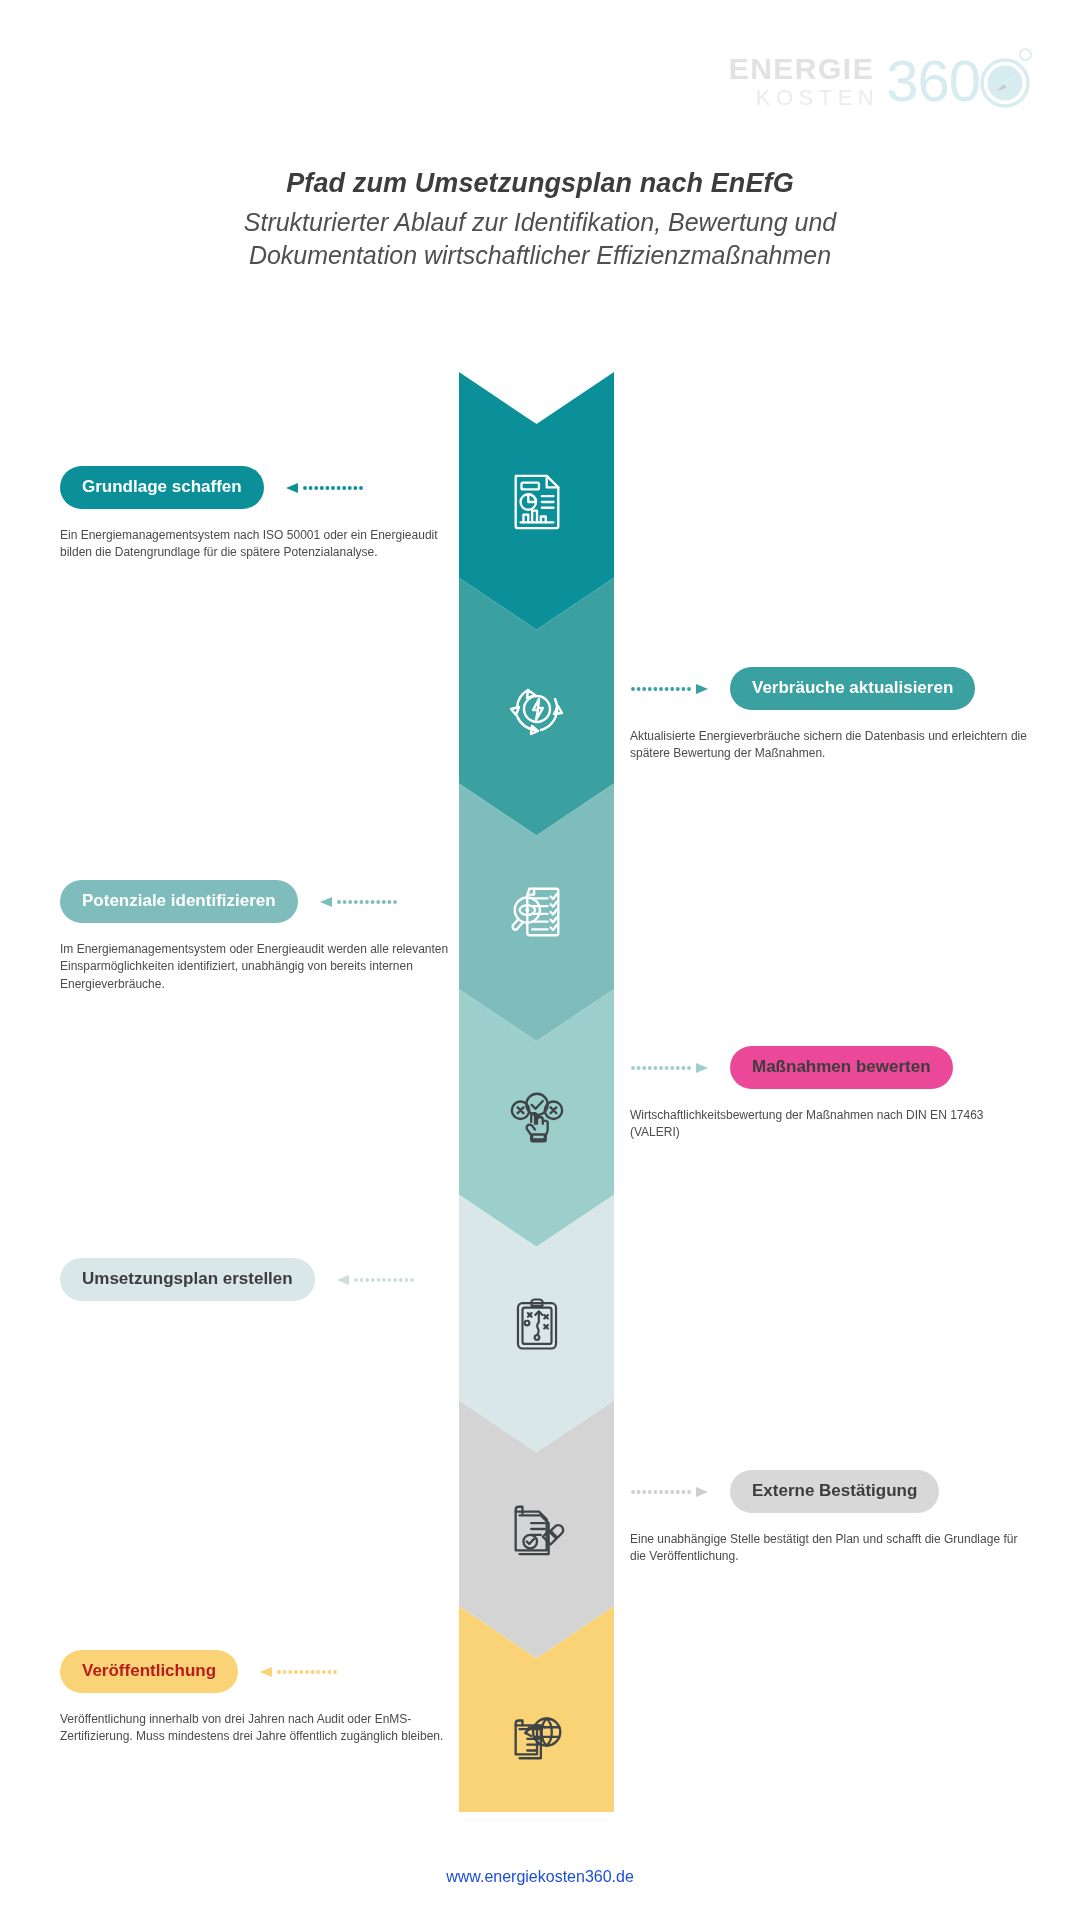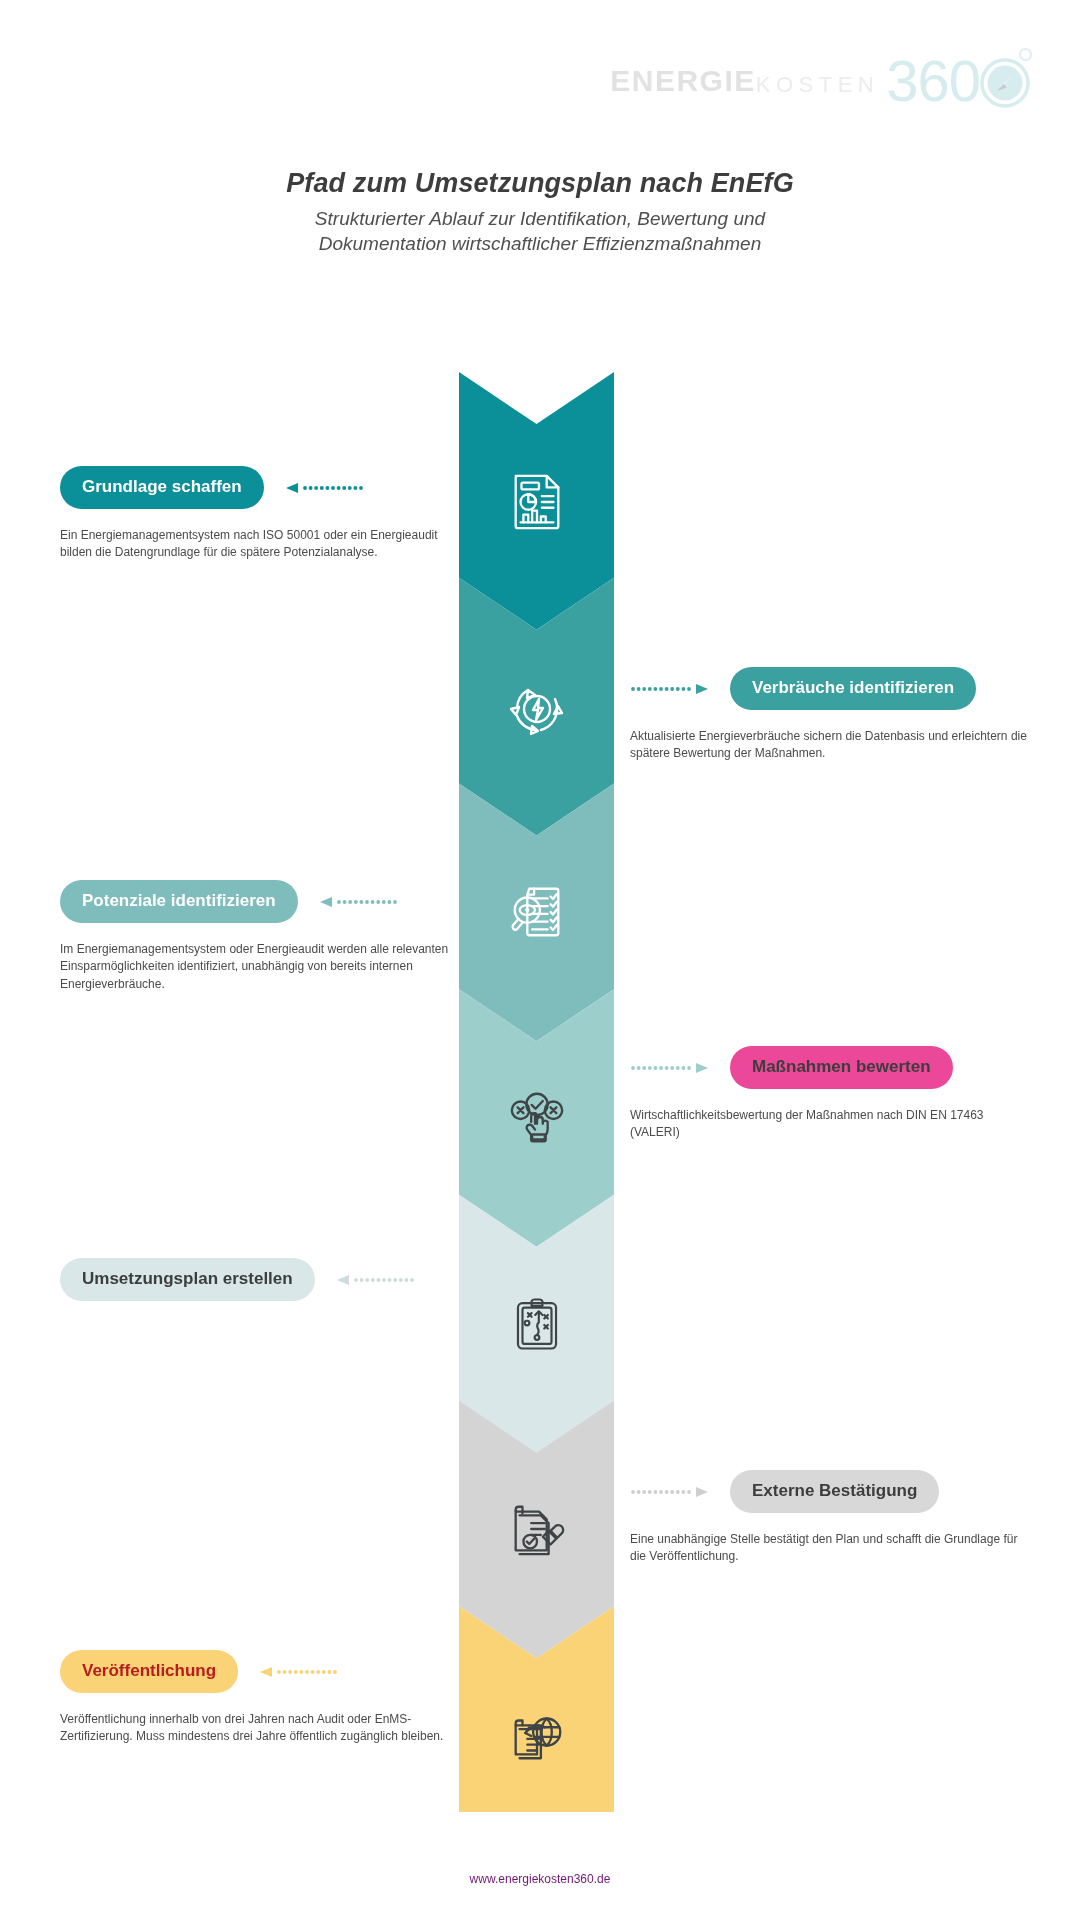--- a/index.html
+++ b/index.html
@@ -11,21 +11,21 @@
     position: relative;
     overflow: hidden;
   }
 
   
   #logo {
     position: absolute;
     top: 52px; right: 48px;
     display: flex; align-items: center; gap: 10px;
   }
-  #logo-words { display: flex; flex-direction: row; align-items: flex-end; line-height: 1; }
+  #logo-words { display: flex; flex-direction: column; align-items: flex-end; line-height: 1; }
   #logo-energie {
     font-size: 30px; font-weight: bold; letter-spacing: 1.5px;
     color: #e2e2e2;
   }
   #logo-kosten {
     font-size: 22px; font-weight: normal; letter-spacing: 5.5px;
     color: #ececec; margin-top: 3px; margin-right: -5px;
   }
   #logo-360 {
     font-size: 58px; font-weight: normal; letter-spacing: -1px;
@@ -44,21 +44,21 @@
   #title-block {
     position: absolute; top: 168px; left: 0; width: 1080px;
     text-align: center;
     font-style: italic;
   }
   #main-title {
     font-size: 27px; font-weight: bold; color: #3d3d3d;
     letter-spacing: 0.1px;
   }
   #subtitle {
-    font-size: 19px; color: #4f4f4f; line-height: 1.32;
+    font-size: 25px; color: #4f4f4f; line-height: 1.32;
     margin-top: 7px;
   }
 
   
   #ribbon {
     position: absolute; left: 459px; top: 372px;
     width: 155px; height: 1440px;
   }
   #ribbon svg { display: block; }
 
@@ -85,21 +85,21 @@
   .step.right .connector { margin-right: 22px; }
 
   .desc {
     margin-top: 18px;
     font-size: 12px; line-height: 1.45; color: #4b4b4b;
   }
 
   
   #footer {
     position: absolute; left: 0; bottom: 34px; width: 1080px;
-    text-align: center; font-size: 12px; color: #701a75;
+    text-align: center; font-size: 16px; color: #1d4ed8;
   }
 </style>
 </head>
 <body>
 
 <div id="logo">
   <div id="logo-words">
     <div id="logo-energie">ENERGIE</div>
     <div id="logo-kosten">KOSTEN</div>
   </div>
@@ -172,21 +172,21 @@
             <circle cx="19.799999999999997" cy="6" r="1.9" fill="#3aa0a0"></circle>
             <circle cx="25.4" cy="6" r="1.9" fill="#3aa0a0"></circle>
             <circle cx="31" cy="6" r="1.9" fill="#3aa0a0"></circle>
             <circle cx="36.599999999999994" cy="6" r="1.9" fill="#3aa0a0"></circle>
             <circle cx="42.199999999999996" cy="6" r="1.9" fill="#3aa0a0"></circle>
             <circle cx="47.8" cy="6" r="1.9" fill="#3aa0a0"></circle>
             <circle cx="53.4" cy="6" r="1.9" fill="#3aa0a0"></circle>
             <circle cx="59" cy="6" r="1.9" fill="#3aa0a0"></circle>
           </svg>
         </div>
-        <div class="pill" style="background:#3aa0a0;color:#ffffff;"><span>Verbräuche identifizieren</span></div>
+        <div class="pill" style="background:#3aa0a0;color:#ffffff;"><span>Verbräuche aktualisieren</span></div>
       </div>
       <div class="desc">Aktualisierte Energieverbräuche sichern die Datenbasis und erleichtern die spätere Bewertung der Maßnahmen.</div>
     </div>
     <div class="step left" style="top:880px;">
       <div class="pill-row">
         <div class="pill" style="background:#7fbdbd;color:#ffffff;"><span>Potenziale identifizieren</span></div>
         <div class="connector">
           <svg width="78" height="12" viewBox="0 0 78 12">
             <path d="M12,1 L0,6 L12,11 Z" fill="#7fbdbd"></path>
             <circle cx="75" cy="6" r="1.9" fill="#7fbdbd"></circle>

